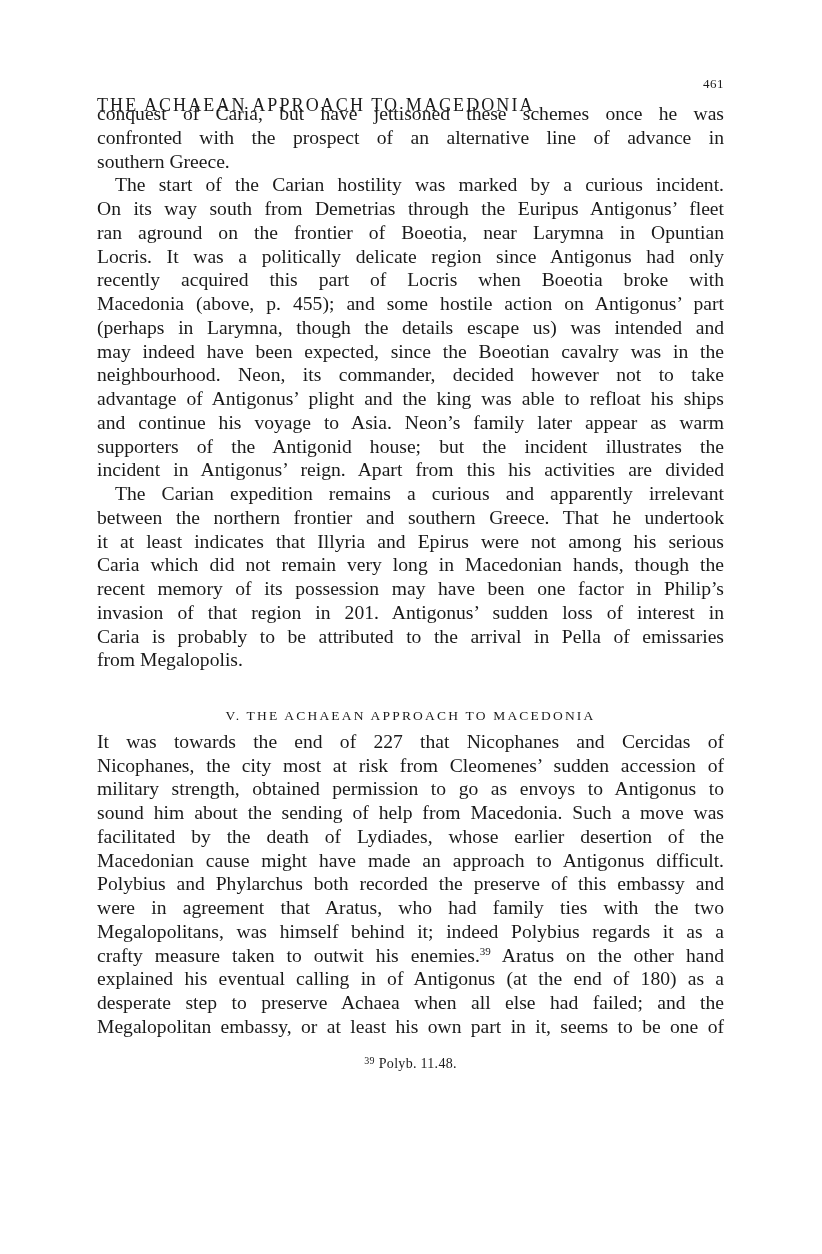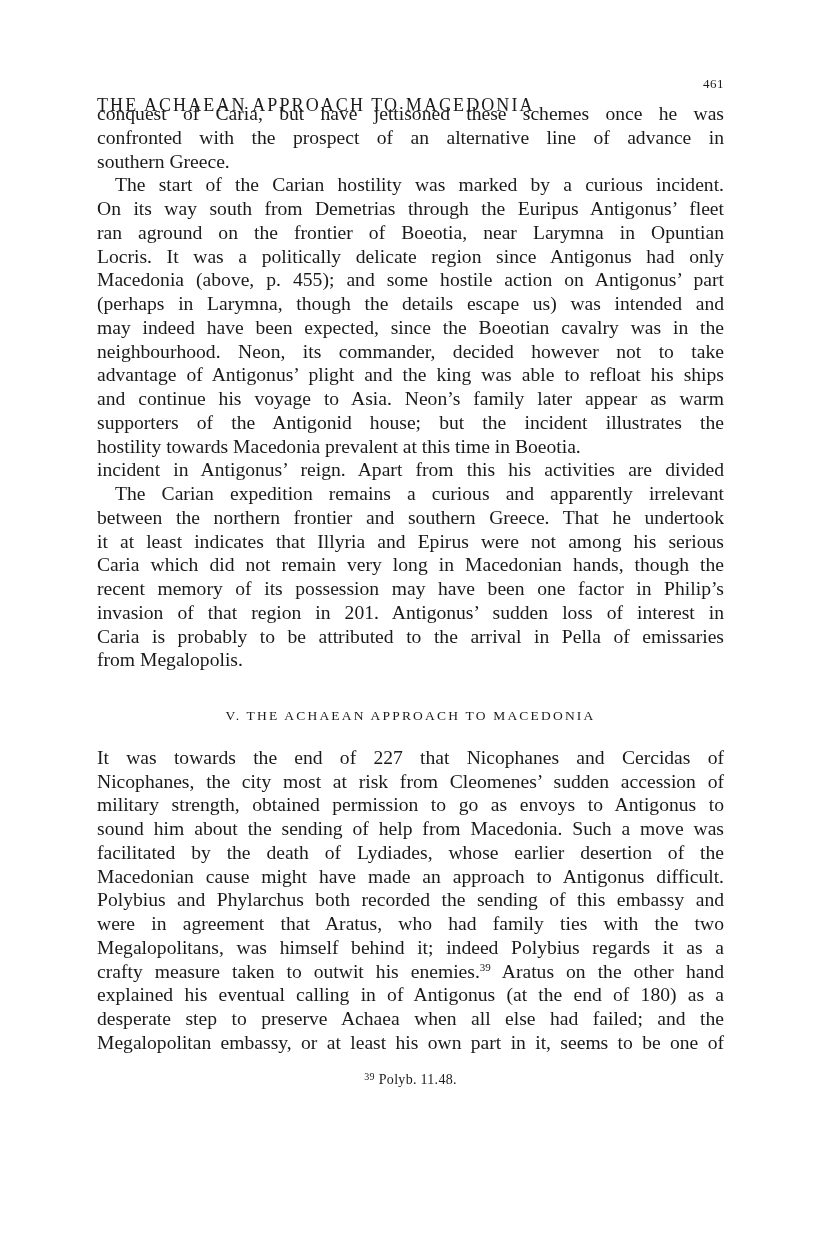--- a/index.html
+++ b/index.html
@@ -70,21 +70,21 @@
     }
     .section-heading {
       display: block;
       height: 23.75px;
       line-height: 23.75px;
       text-align: center;
       font-size: 13.5px;
       letter-spacing: 2.2px;
       white-space: nowrap;
       margin-top: 32px;
-      margin-bottom: 18px;
+      margin-bottom: 2px;
     }
     sup {
       font-size: 11px;
       line-height: 0;
       vertical-align: 7px;
     }
     .footnote {
       display: block;
       text-align: center;
       font-size: 14px;
@@ -114,28 +114,28 @@
       <span class="line">conquest of Caria, but have jettisoned these schemes once he was</span>
       <span class="line">confronted with the prospect of an alternative line of advance in</span>
       <span class="line last">southern Greece.</span>
     </div>
 
     <div>
       <span class="line indent">The start of the Carian hostility was marked by a curious incident.</span>
       <span class="line">On its way south from Demetrias through the Euripus Antigonus’ fleet</span>
       <span class="line">ran aground on the frontier of Boeotia, near Larymna in Opuntian</span>
       <span class="line">Locris. It was a politically delicate region since Antigonus had only</span>
+      <span class="line">recently acquired this part of Locris when Boeotia broke with</span>
       <span class="line">Macedonia (above, p. 455); and some hostile action on Antigonus’ part</span>
       <span class="line">(perhaps in Larymna, though the details escape us) was intended and</span>
       <span class="line">may indeed have been expected, since the Boeotian cavalry was in the</span>
       <span class="line">neighbourhood. Neon, its commander, decided however not to take</span>
       <span class="line">advantage of Antigonus’ plight and the king was able to refloat his ships</span>
       <span class="line">and continue his voyage to Asia. Neon’s family later appear as warm</span>
       <span class="line">supporters of the Antigonid house; but the incident illustrates the</span>
-      <span class="line last">hostility towards Macedonia prevalent at this time in Boeotia.</span>
     </div>
 
     <div>
       <span class="line">incident in Antigonus’ reign. Apart from this his activities are divided</span>
       <span class="line indent">The Carian expedition remains a curious and apparently irrelevant</span>
       <span class="line">between the northern frontier and southern Greece. That he undertook</span>
       <span class="line">it at least indicates that Illyria and Epirus were not among his serious</span>
       <span class="line">Caria which did not remain very long in Macedonian hands, though the</span>
       <span class="line">recent memory of its possession may have been one factor in Philip’s</span>
       <span class="line">invasion of that region in 201. Antigonus’ sudden loss of interest in</span>
@@ -145,21 +145,21 @@
 
     <span class="section-heading">V. THE ACHAEAN APPROACH TO MACEDONIA</span>
 
     <div>
       <span class="line">It was towards the end of 227 that Nicophanes and Cercidas of</span>
       <span class="line">Nicophanes, the city most at risk from Cleomenes’ sudden accession of</span>
       <span class="line">military strength, obtained permission to go as envoys to Antigonus to</span>
       <span class="line">sound him about the sending of help from Macedonia. Such a move was</span>
       <span class="line">facilitated by the death of Lydiades, whose earlier desertion of the</span>
       <span class="line">Macedonian cause might have made an approach to Antigonus difficult.</span>
-      <span class="line">Polybius and Phylarchus both recorded the sending of this embassy and</span>
+      <span class="line">Polybius and Phylarchus both recorded the preserve of this embassy and</span>
       <span class="line">were in agreement that Aratus, who had family ties with the two</span>
       <span class="line">Megalopolitans, was himself behind it; indeed Polybius regards it as a</span>
       <span class="line"><span>crafty measure taken to outwit his enemies.</span><sup>39</sup><span> Aratus on the other hand</span></span>
       <span class="line">explained his eventual calling in of Antigonus (at the end of 180) as a</span>
       <span class="line">desperate step to preserve Achaea when all else had failed; and the</span>
       <span class="line">Megalopolitan embassy, or at least his own part in it, seems to be one of</span>
     </div>
 
     <div class="footnote">
       <sup>39</sup><span>Polyb. 11.48.</span>

